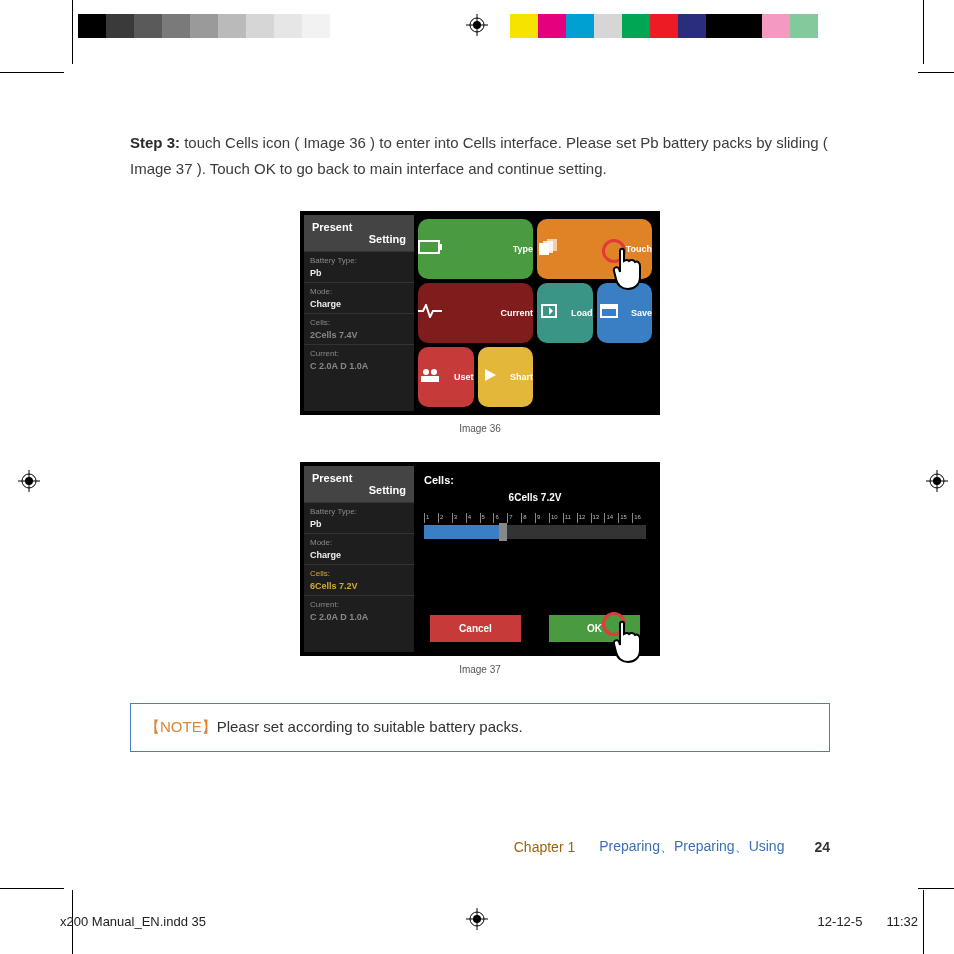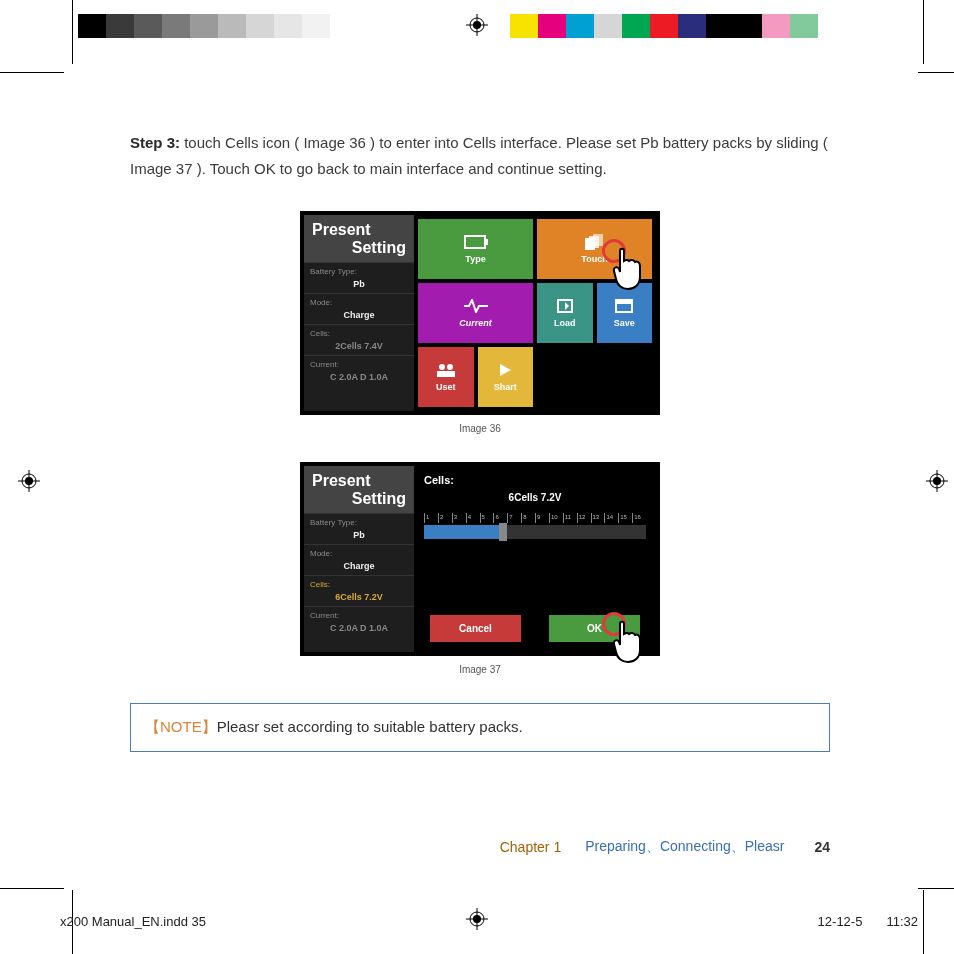--- a/index.html
+++ b/index.html
@@ -24,31 +24,31 @@
   .page { position:absolute; left:130px; top:130px; width:700px; }
   .step-text { font-size:15px; line-height:1.7; color:#3b3b3b; }
   .step-text b { font-weight:700; color:#2a2a2a; }
 
   
   .shot { margin: 30px auto 8px; border:4px solid #000; background:#000; }
   .shot1 { width:360px; height:204px; display:flex; }
   .caption { text-align:center; font-size:10px; color:#555; margin-top:6px; }
 
   .sidepanel { width:110px; background:#1e1e1e; display:flex; flex-direction:column; font-size:9px; color:#ccc; }
-  .ps-title { background:#444; padding:6px 8px; color:#fff; font-size:16px; font-weight:700; line-height:1.1; text-align:right; }
+  .ps-title { background:#444; padding:6px 8px; color:#fff; font-size:11px; font-weight:700; line-height:1.1; text-align:right; }
   .ps-title span:first-child { display:block; text-align:left; }
   .sp-row { border-top:1px solid #333; padding:4px 6px; font-size:8px; color:#8a8a8a; }
-  .sp-row .val { color:#eee; font-size:9px; font-weight:700; text-align:center; margin-top:3px; }
+  .sp-row .val { color:#eee; font-size:9px; font-weight:700; text-align:left; margin-top:3px; }
   .sp-row.hl .val { color:#d6a93a; }
 
   .btngrid { flex:1; display:grid; grid-template-columns:1fr 1fr 1fr 1fr; grid-template-rows:1fr 1fr 1fr; gap:4px; padding:4px; background:#000; }
-  .tile { display:flex; flex-direction:column; align-items:center; justify-content:center; color:#fff; font-size:9px; font-weight:700; position:relative; }
+  .tile { display:flex; flex-direction:row; align-items:center; justify-content:space-between; color:#fff; font-size:9px; font-weight:700; position:relative;border-radius:10px; }
   .tile .ic { width:24px; height:16px; margin-bottom:4px; display:flex; align-items:center; justify-content:center; }
   .span2 { grid-column: span 2; }
-  .c-green{background:#4a9b3f;} .c-orange{background:#e08326;} .c-teal{background:#a21caf;font-style:italic;} .c-blue{background:#3a7fc4;}
+  .c-green{background:#4a9b3f;} .c-orange{background:#e08326;} .c-teal{background:#7f1d1d;} .c-blue{background:#3a7fc4;}
   .c-dteal{background:#3a9587;} .c-red{background:#c73a3a;} .c-yellow{background:#e3b73a;}
 
   
   .hand { position:absolute; width:44px; height:50px; pointer-events:none; }
   .ring { position:absolute; width:24px; height:24px; border:3px solid #e03a3a; border-radius:50%; }
   .hand svg { position:absolute; }
 
   
   .shot2 { width:360px; height:194px; display:flex; position:relative; margin-top:28px; }
   .cellspanel { flex:1; background:#000; display:flex; flex-direction:column; padding:6px; color:#fff; font-size:10px; }
@@ -317,21 +317,21 @@
   </div>
   <div class="caption">Image 37</div>
 
   <div class="note">
     <span class="tag">【NOTE】</span><span>Pleasr set according to suitable battery packs.</span>
   </div>
 </div>
 
 <div class="chapfoot">
   <span class="ch">Chapter 1</span>
-  <span class="topic">Preparing、Connecting、Pleasr</span>
+  <span class="topic">Preparing、Preparing、Using</span>
   <span class="pg">24</span>
 </div>
 
 <div class="indd">
   <span>x200 Manual_EN.indd   35</span>
   <span class="mid"></span>
   <span>12-12-5</span>
   <span style="margin-left:24px;">11:32</span>
 </div>
 

